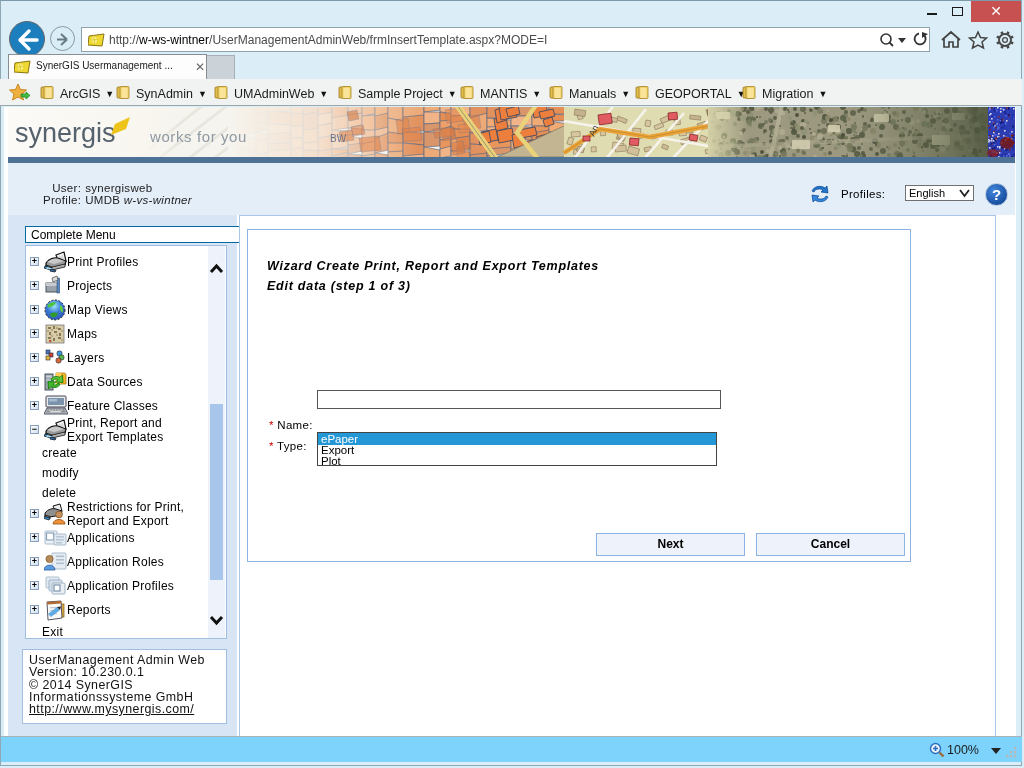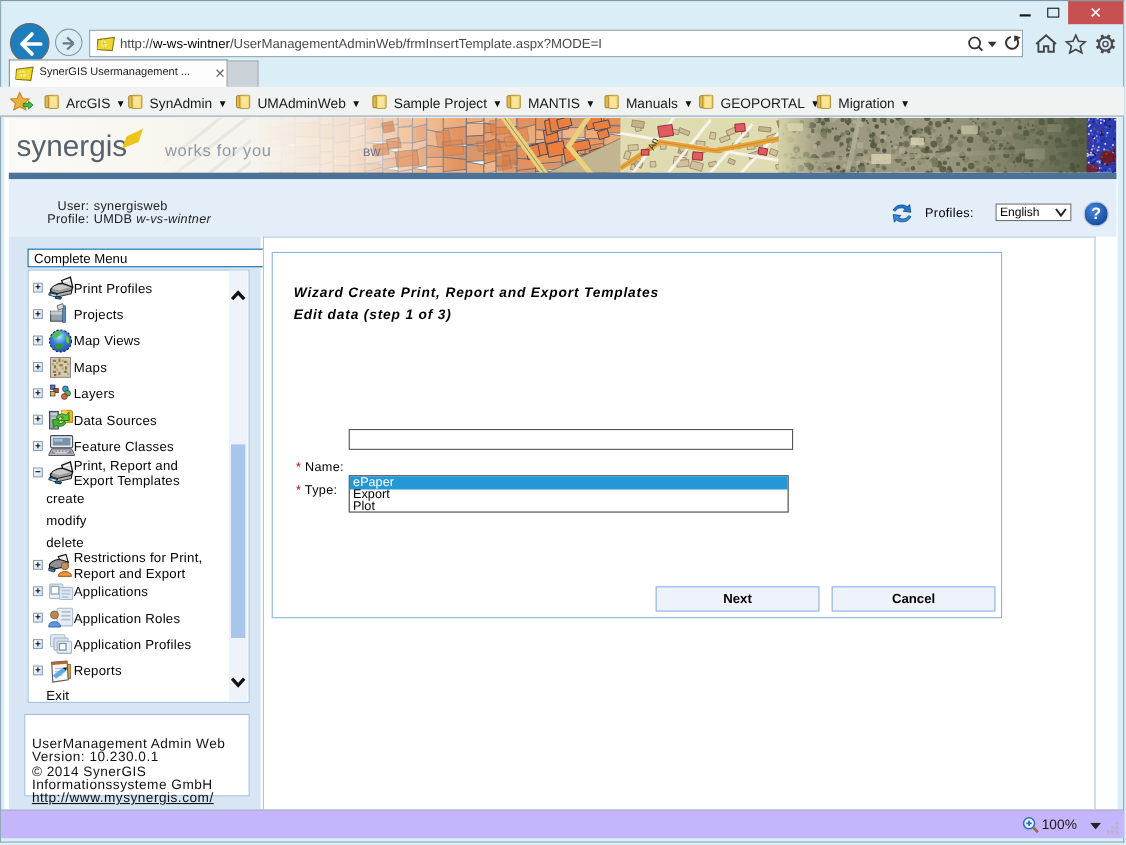--- a/index.html
+++ b/index.html
@@ -43,33 +43,33 @@
 
 #menusel { position:absolute; left:17px; top:11px; width:238px; height:17px; background:#fff; border:1px solid #0369a1; font-size:12px; }
 #menuselbtn { position:absolute; right:0px; top:0px; width:17px; height:15px; background:#f0efee; border:1px solid #707070; }
 #menubox { position:absolute; left:17px; top:30px; width:202px; height:394px; background:#fff; border:1px solid #a0bfe0; }
 #scrolltrack { position:absolute; right:1px; top:0px; width:17px; height:392px; background:#eef3fb; }
 #scrollthumb { position:absolute; left:2px; top:158px; width:13px; height:176px; background:#a8c6ec; }
 .tree-row { position:absolute; left:0; font-size:12px; color:#000; white-space:nowrap; letter-spacing:0.25px; }
 .plus { position:absolute; left:4px; width:9px; height:9px; background:linear-gradient(135deg,#ffffff,#cfe0f2); border:1px solid #8aa0b8; font-size:9px; line-height:7px; text-align:center; color:#000; font-weight:bold; }
 .ticon { position:absolute; left:18px; width:22px; height:22px; }
 .tlabel { position:absolute; left:41px; }
-#footbox { position:absolute; left:14px; top:434px; width:205px; height:75px; background:#fff; border:1px solid #a0bfe0; font-size:12.4px; color:#111; padding:20px 0 0 6px; line-height:12.3px; letter-spacing:0.45px; }
+#footbox { position:absolute; left:14px; top:434px; width:205px; height:75px; background:#fff; border:1px solid #a0bfe0; font-size:12.4px; color:#111; padding:4px 0 0 6px; line-height:12.3px; letter-spacing:0.45px; }
 
 #panel { position:absolute; left:7px; top:13px; width:664px; height:333px; background:#fff; border:1px solid #8db3e2; }
 #ptitle { position:absolute; left:19px; top:26px; font-size:12.5px; font-weight:bold; color:#000; line-height:20px; letter-spacing:0.75px;font-style:italic; }
 .flabel { position:absolute; font-size:11.5px; color:#000; letter-spacing:0.3px;margin-top:24px; }
 .req { color:#cc0000; }
 #nameinput { position:absolute; left:69px; top:160px; width:404px; height:19px; background:#fff; border:1px solid #555; }
 #typelist { position:absolute; left:69px; top:186px; width:400px; height:34px; background:#fff; border:1px solid #444; font-size:11.5px;margin-top:16px; }
 #typelist .sel { background:#2497d6; color:#fff; padding-left:3px; height:12px; line-height:12px; }
 #typelist .opt { padding-left:3px; height:11px; line-height:11px; color:#000; }
 .btn { position:absolute; top:303px; width:149px; height:23px; background:#eef2fa; border:1px solid #8db3e2; text-align:center; font-size:12px; font-weight:bold; line-height:21px; color:#000; }
 
-#statusbar { position:absolute; left:1px; top:736px; width:1021px; height:26px; background:#c4b5fd; border-top:1px solid #a8b2b8; }
+#statusbar { position:absolute; left:1px; top:736px; width:1021px; height:26px; background:#7dd3fc; border-top:1px solid #a8b2b8; }
 #zoomtxt { position:absolute; left:946px; top:6px; font-size:12.5px; color:#1a1a1a; }
 </style>
 </head>
 <body>
 <div id="frame"></div>
 <div id="frame-edge"></div>
 
 <div id="minbtn"></div>
 <div id="maxbtn"></div>
 <div id="closebtn">✕</div>

